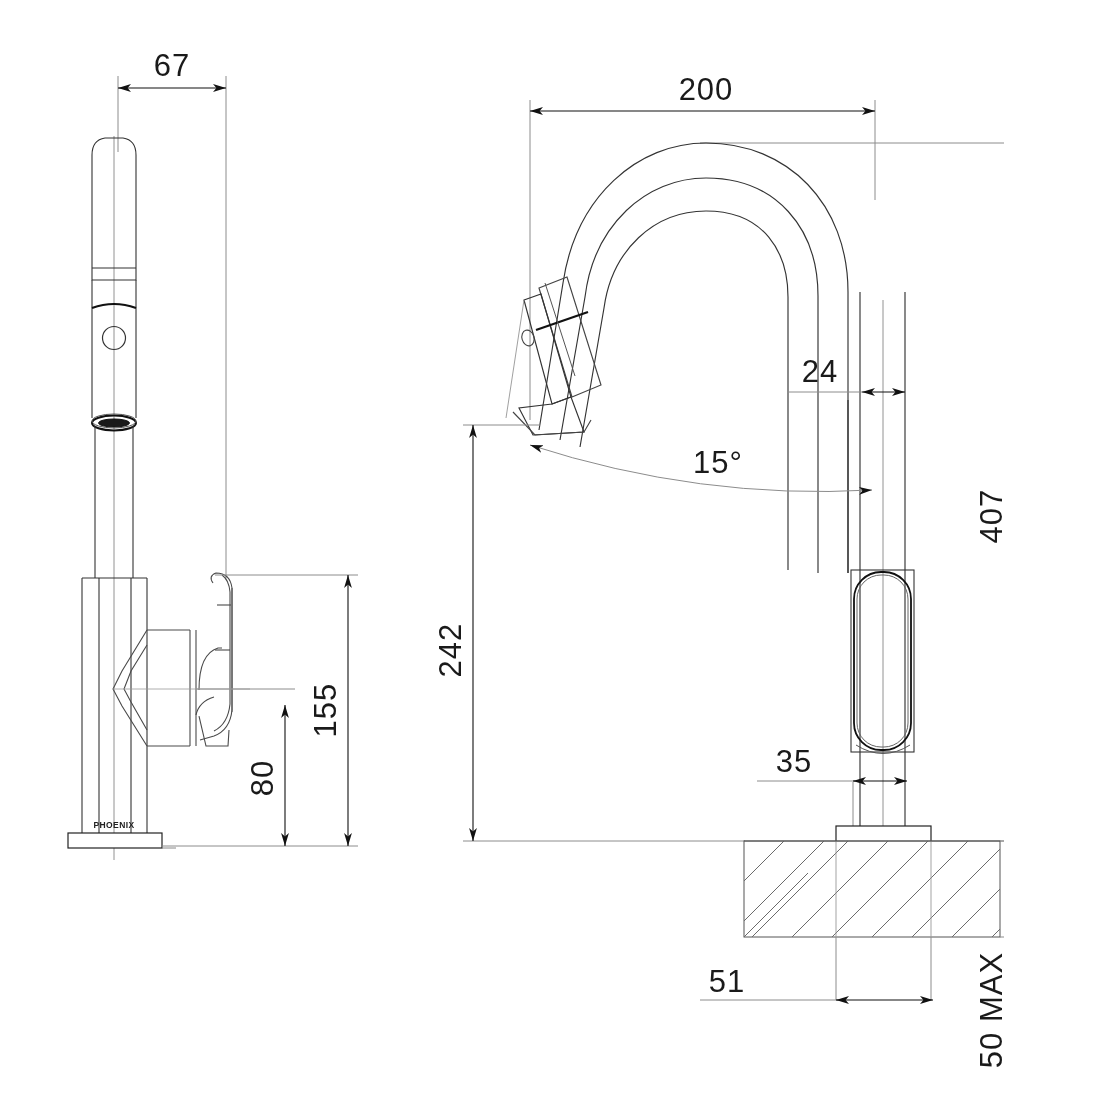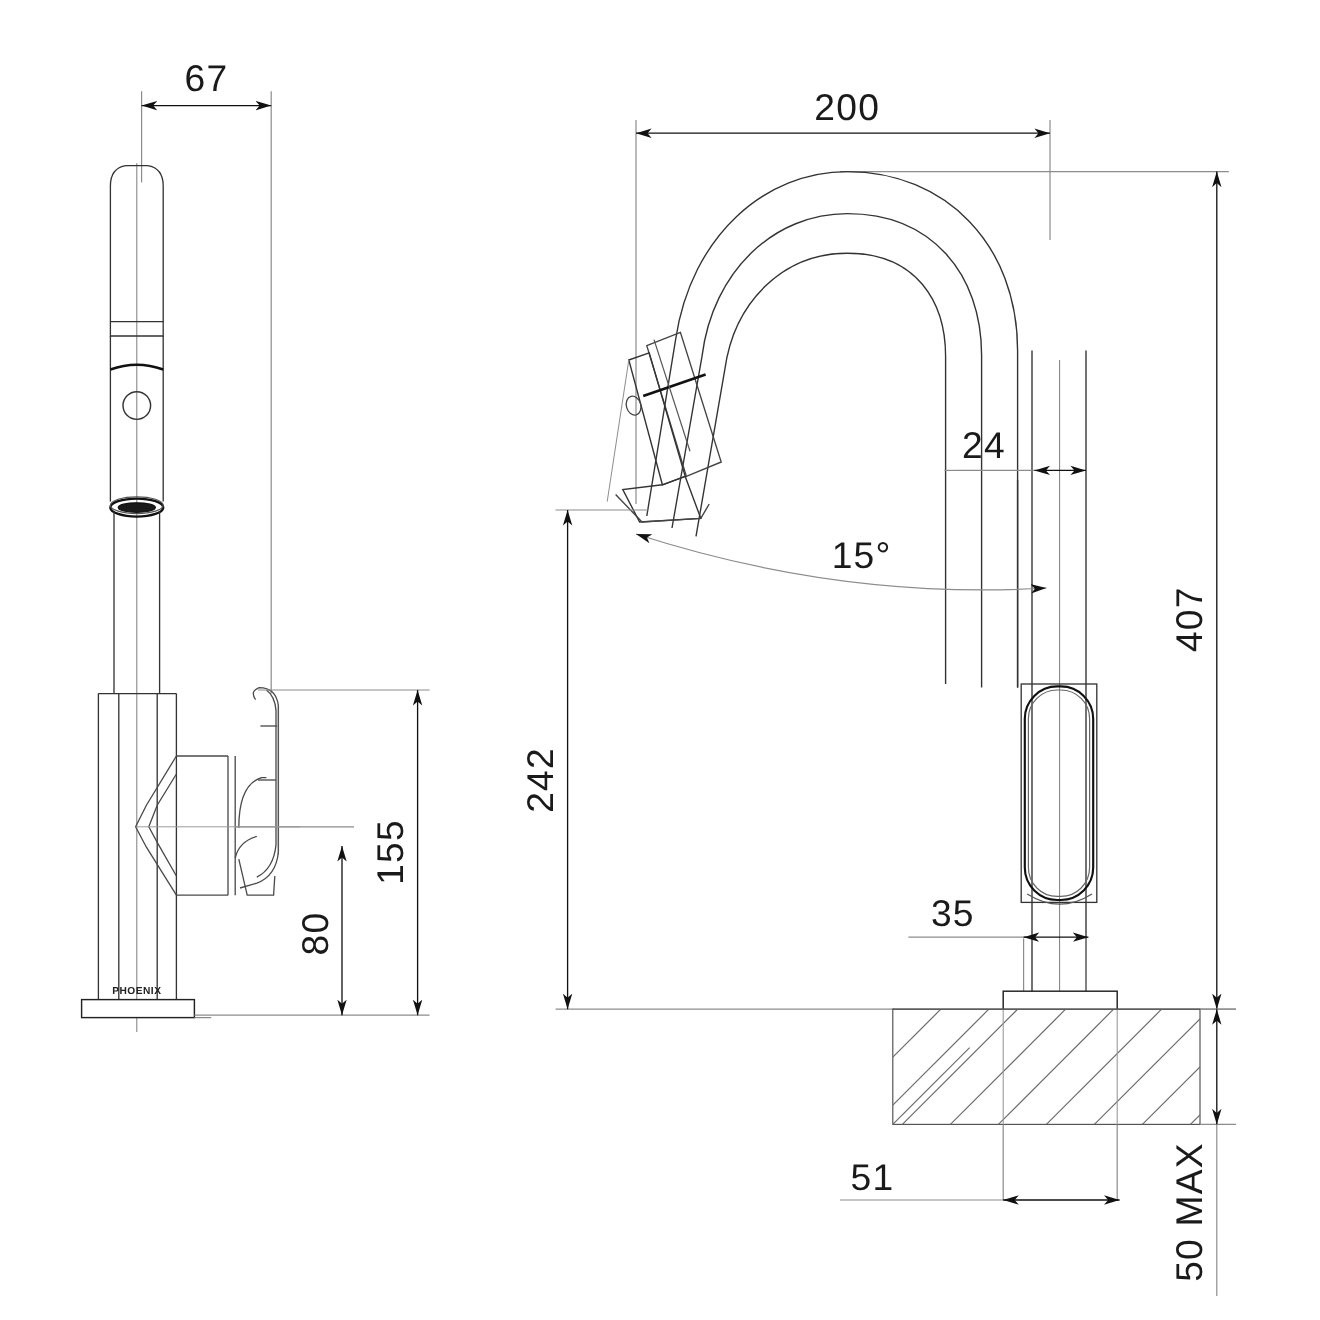--- a/index.html
+++ b/index.html
@@ -1,19 +1,19 @@
 <!DOCTYPE html>
 <html><head>
 <meta charset="utf-8">
 <title>Technical Drawing</title>
 <style>
   html,body{margin:0;padding:0;background:#ffffff;}
   #sheet{
     position:relative;
-    width:1100px;height:1100px;
+    width:1004px;height:1100px;
     background:#a21caf;
     font-family:"Liberation Sans", sans-serif;
     overflow:hidden;
   }
   #sheet svg{display:block;width:1100px;height:1100px;}
   .dimtext{
     font-family:"Liberation Sans", sans-serif;
     font-size:31px;
     fill:#1a1a1a;
     letter-spacing:1px;

